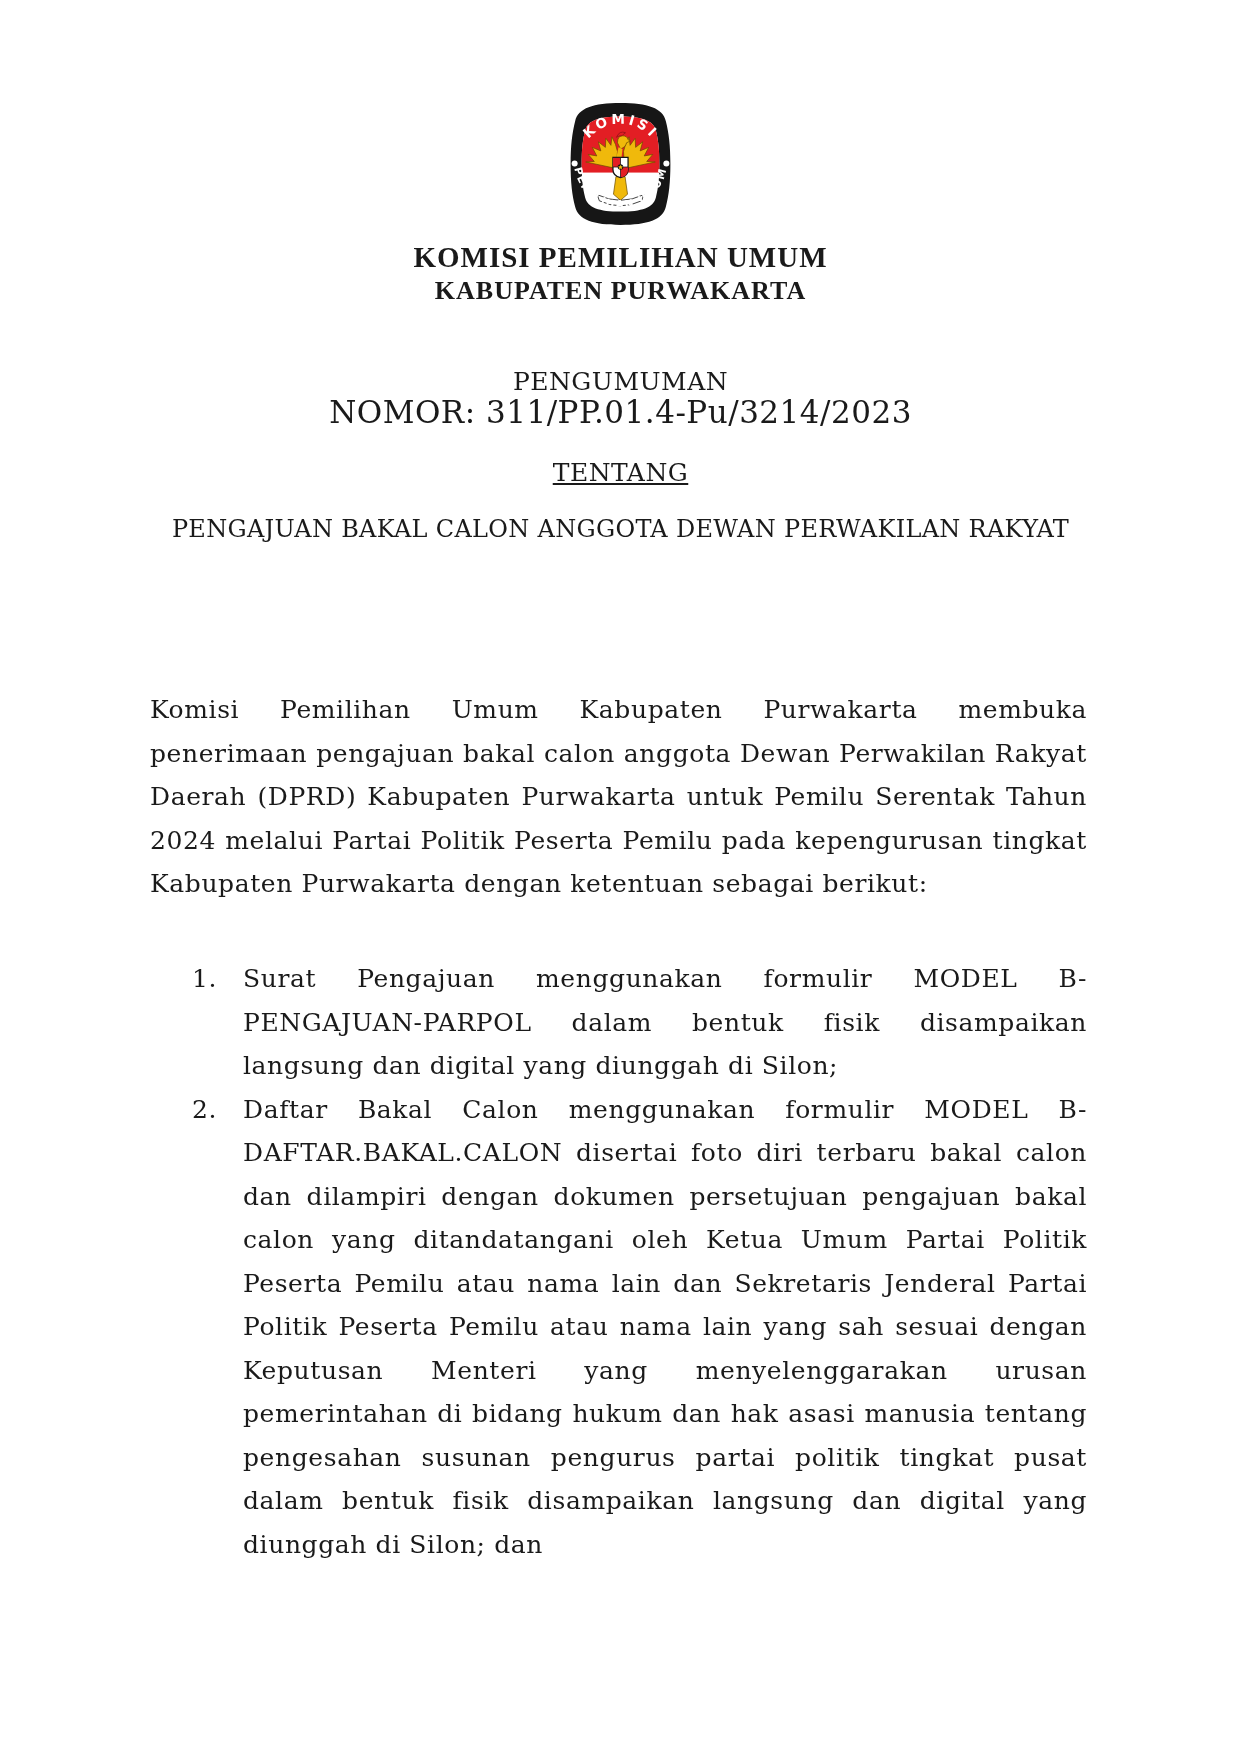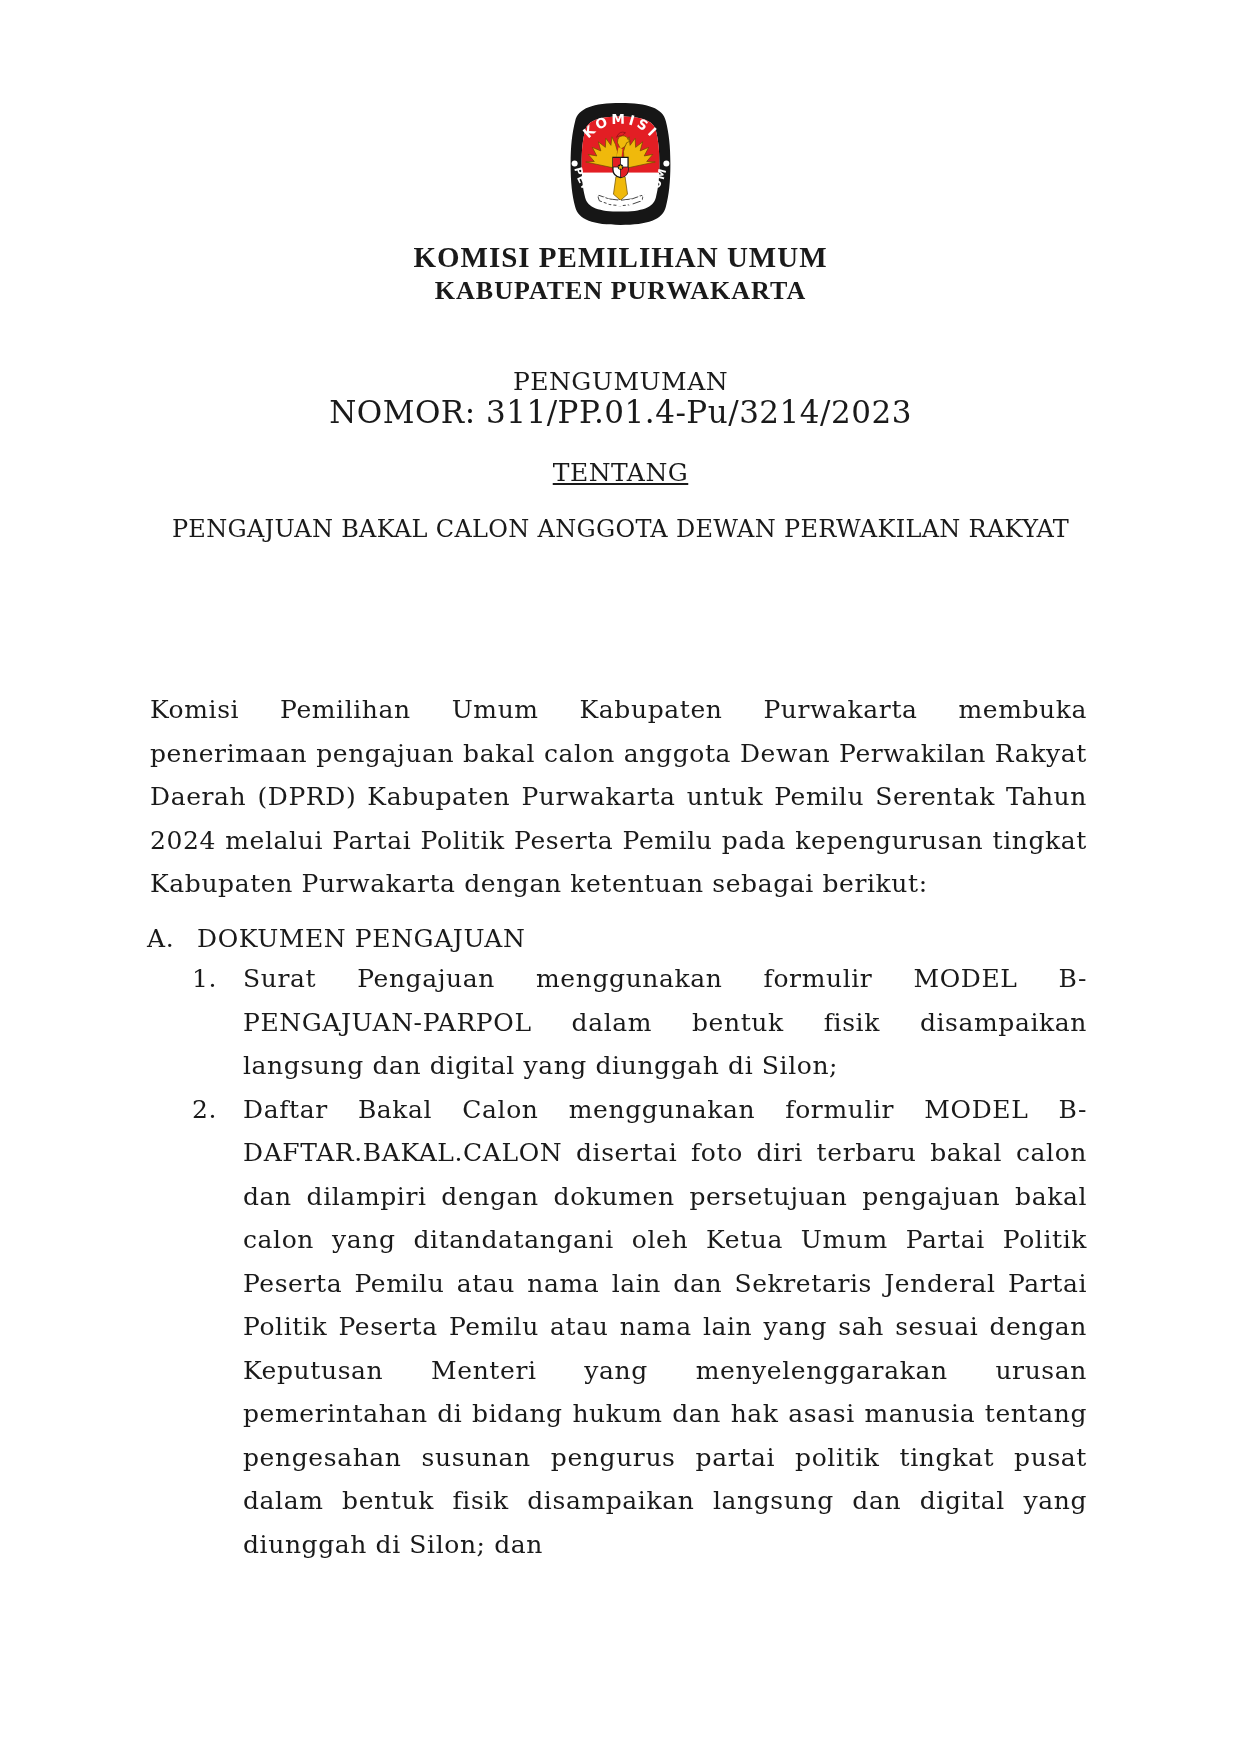--- a/index.html
+++ b/index.html
@@ -105,23 +105,20 @@
   <div class="abs center org2">KABUPATEN PURWAKARTA</div>
   <div class="abs center nomor">NOMOR: 311/PP.01.4-Pu/3214/2023</div>
   <div class="abs center tentang">TENTANG</div>
 
   <div class="abs center subject">
     <div>PENGAJUAN BAKAL CALON ANGGOTA DEWAN PERWAKILAN RAKYAT</div>
   </div>
 
   <div class="abs body-col intro">Komisi Pemilihan Umum Kabupaten Purwakarta membuka penerimaan pengajuan bakal calon anggota Dewan Perwakilan Rakyat Daerah (DPRD) Kabupaten Purwakarta untuk Pemilu Serentak Tahun 2024 melalui Partai Politik Peserta Pemilu pada kepengurusan tingkat Kabupaten Purwakarta dengan ketentuan sebagai berikut:</div>
 
-  <div class="abs section-a">
-    <span class="lbl">A.</span><span>DOKUMEN PENGAJUAN</span>
-  </div>
 
   <div class="abs body-col items">
     <div class="item">
       <span class="num">1.</span>
       <span>Surat Pengajuan menggunakan formulir MODEL B-PENGAJUAN-PARPOL dalam bentuk fisik disampaikan langsung dan digital yang diunggah di Silon;</span>
     </div>
     <div class="item">
       <span class="num">2.</span>
       <span>Daftar Bakal Calon menggunakan formulir MODEL B-DAFTAR.BAKAL.CALON disertai foto diri terbaru bakal calon dan dilampiri dengan dokumen persetujuan pengajuan bakal calon yang ditandatangani oleh Ketua Umum Partai Politik Peserta Pemilu atau nama lain dan Sekretaris Jenderal Partai Politik Peserta Pemilu atau nama lain yang sah sesuai dengan Keputusan Menteri yang menyelenggarakan urusan pemerintahan di bidang hukum dan hak asasi manusia tentang pengesahan susunan pengurus partai politik tingkat pusat dalam bentuk fisik disampaikan langsung dan digital yang diunggah di Silon; dan</span>
     </div>

